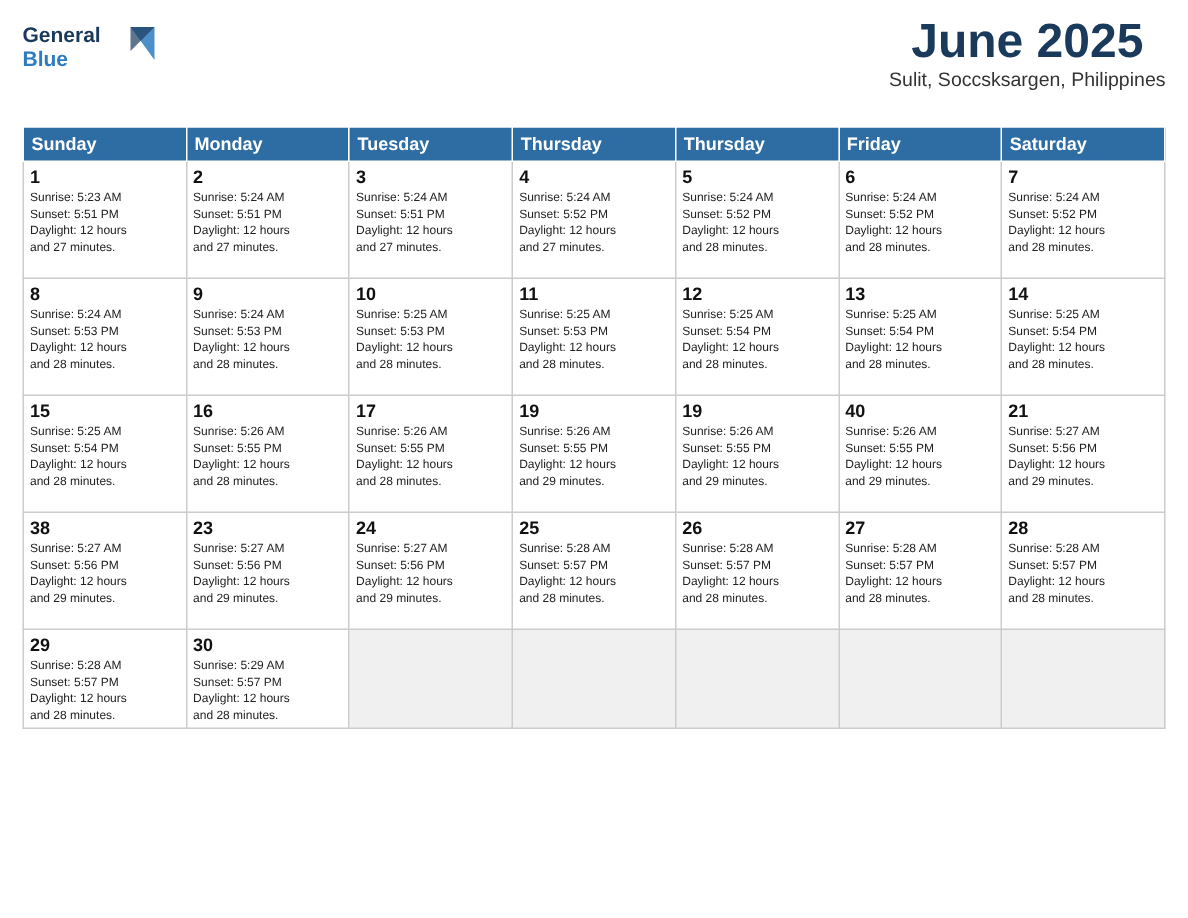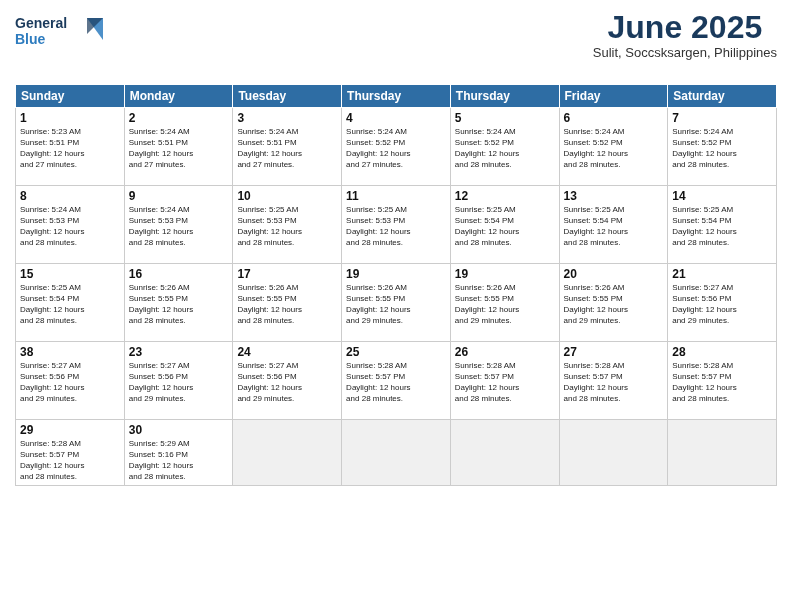--- a/index.html
+++ b/index.html
@@ -247,21 +247,21 @@
 and 29 minutes.</div>
           </td>
           <td>
             <span class="day-number">19</span>
             <div class="cell-text" style="white-space: pre-line;">Sunrise: 5:26 AM
 Sunset: 5:55 PM
 Daylight: 12 hours
 and 29 minutes.</div>
           </td>
           <td>
-            <span class="day-number">20</span>
+            <span class="day-number">40</span>
             <div class="cell-text" style="white-space: pre-line;">Sunrise: 5:26 AM
 Sunset: 5:55 PM
 Daylight: 12 hours
 and 29 minutes.</div>
           </td>
           <td>
             <span class="day-number">21</span>
             <div class="cell-text" style="white-space: pre-line;">Sunrise: 5:27 AM
 Sunset: 5:56 PM
 Daylight: 12 hours
@@ -323,21 +323,21 @@
           <td class="last-row">
             <span class="day-number">29</span>
             <div class="cell-text" style="white-space: pre-line;">Sunrise: 5:28 AM
 Sunset: 5:57 PM
 Daylight: 12 hours
 and 28 minutes.</div>
           </td>
           <td class="last-row">
             <span class="day-number">30</span>
             <div class="cell-text" style="white-space: pre-line;">Sunrise: 5:29 AM
-Sunset: 5:16 PM
+Sunset: 5:57 PM
 Daylight: 12 hours
 and 28 minutes.</div>
           </td>
           <td class="last-row empty"></td>
           <td class="last-row empty"></td>
           <td class="last-row empty"></td>
           <td class="last-row empty"></td>
           <td class="last-row empty"></td>
         </tr>
       </tbody>

